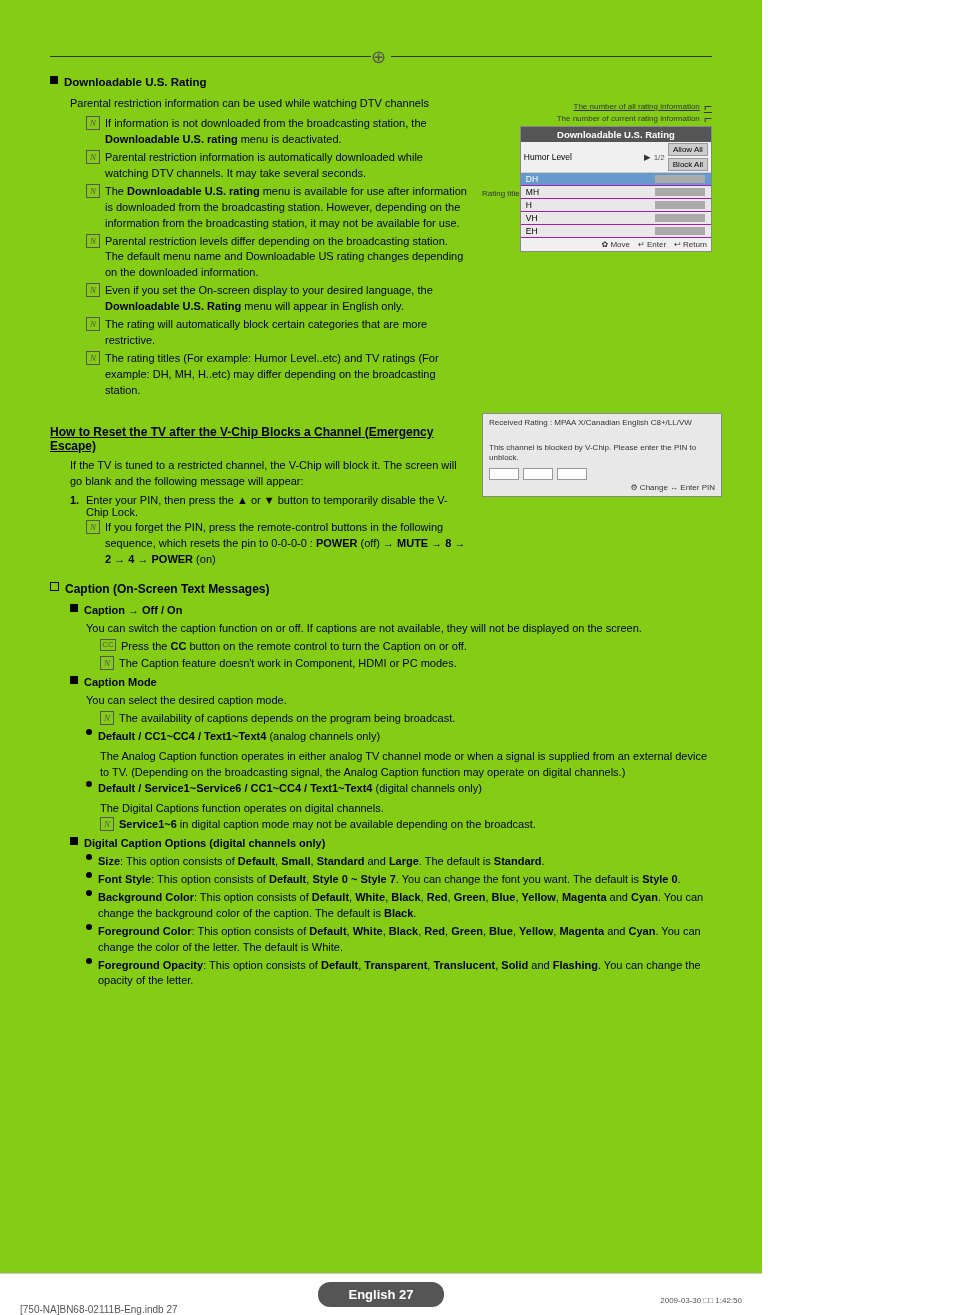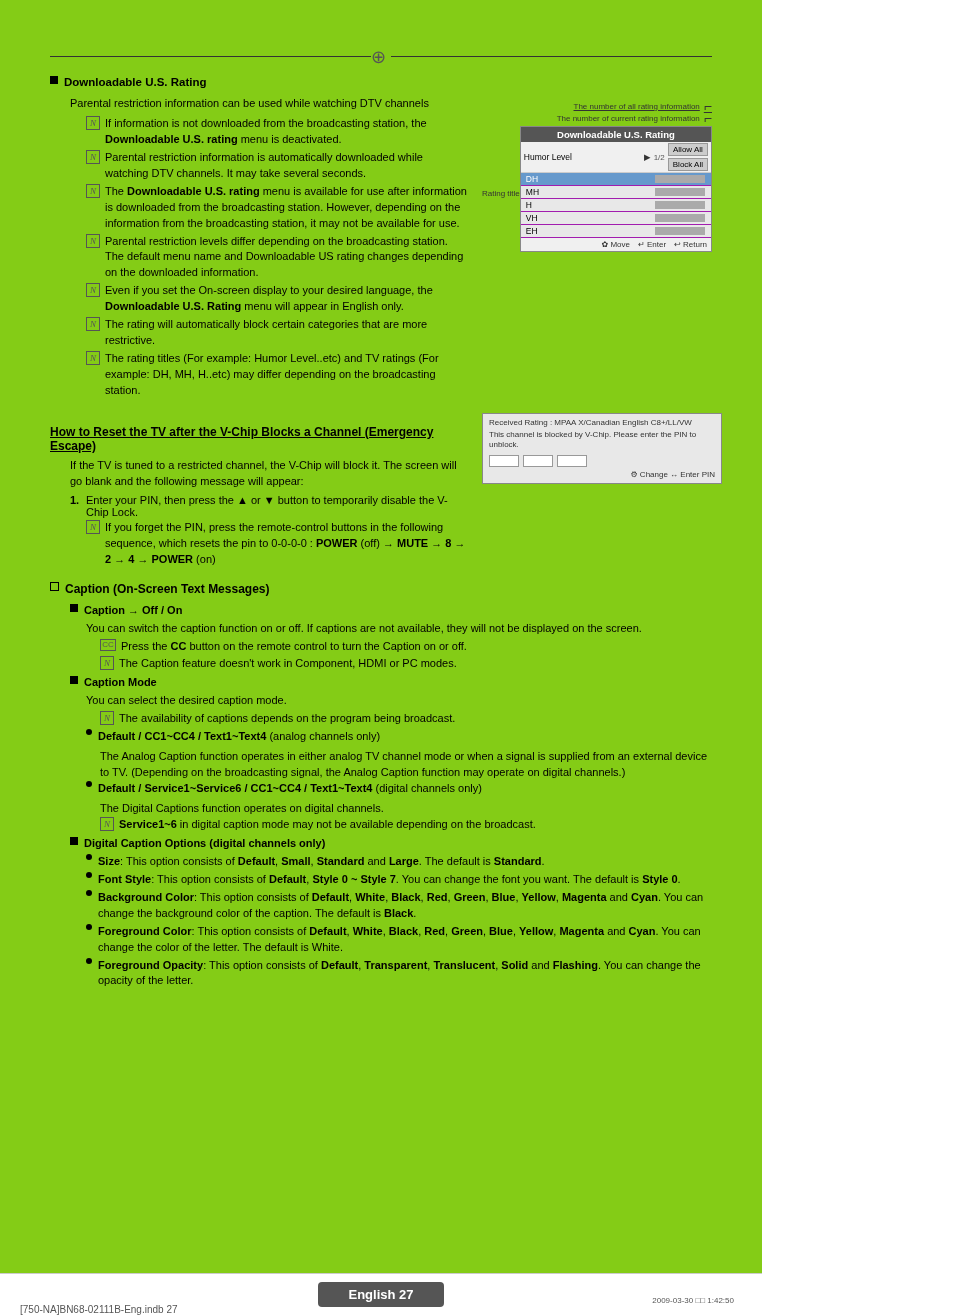--- a/index.html
+++ b/index.html
@@ -186,21 +186,21 @@
     .vchip-box {
       border: 1px solid #888;
       background: #e8e8e8;
       font-size: 8.5px;
       padding: 4px 6px;
       width: 240px;
     }
     .vchip-title-row {
       font-size: 8px;
       color: #333;
-      margin-bottom: 3px;
+      margin-bottom: 16px;
     }
     .vchip-body {
       font-size: 8px;
       color: #333;
       margin-bottom: 4px;
       line-height: 1.3;
     }
     .vchip-input-row {
       display: flex;
       gap: 4px;
@@ -240,32 +240,32 @@
       border-top: 1px solid #ccc;
       padding: 8px 20px;
       background: #fff;
     }
     .page-label-box {
       background: #555;
       color: #fff;
       padding: 5px 30px;
       font-size: 13px;
       font-weight: bold;
-      border-radius: 4px;
+      border-radius: 12px;
     }
     .footer-left {
       position: absolute;
       left: 20px;
       bottom: 0;
       font-size: 10px;
       color: #555;
     }
     .footer-right {
       position: absolute;
-      right: 28px;
+      right: 20px;
       bottom: 10px;
       font-size: 8px;
       color: #555;
     }
     .mb2 { margin-bottom: 2px; }
     .mb4 { margin-bottom: 4px; }
     .mt12 { margin-top: 12px; }
 
     .sidebar-wrapper {
       position: relative;

